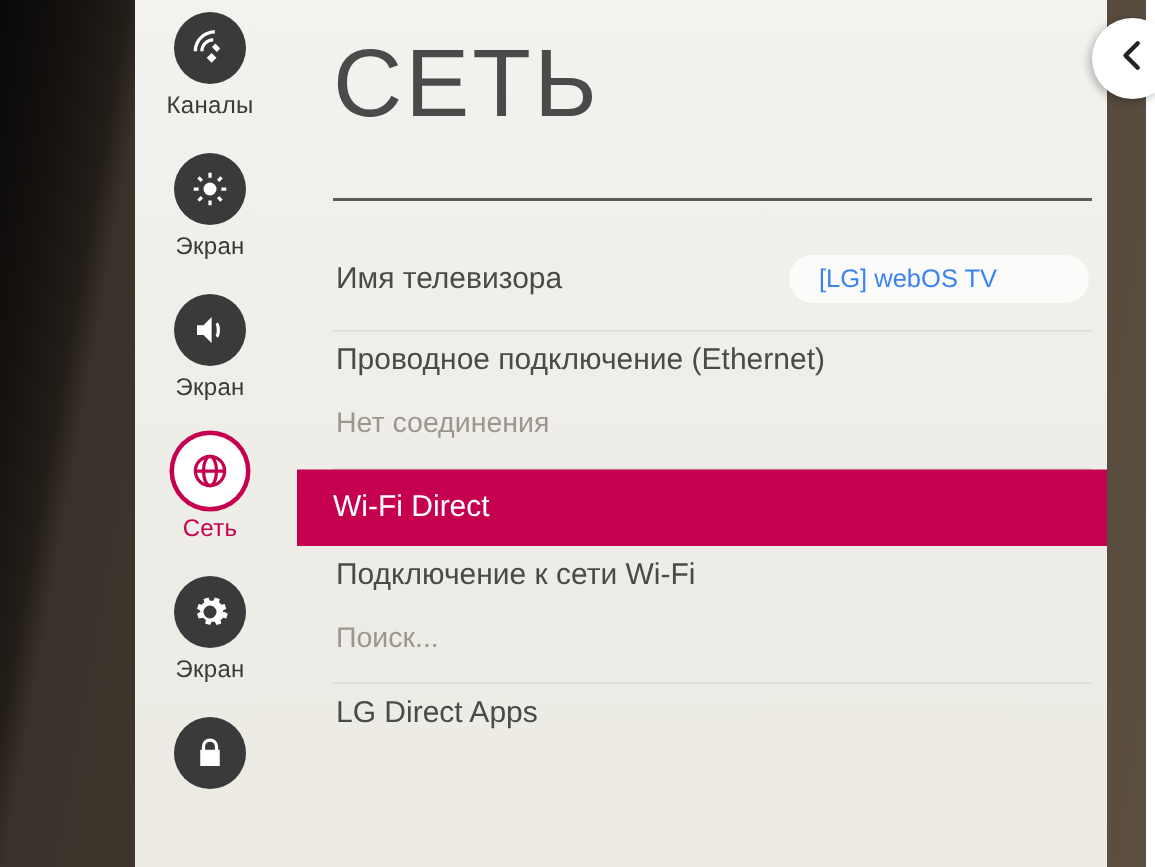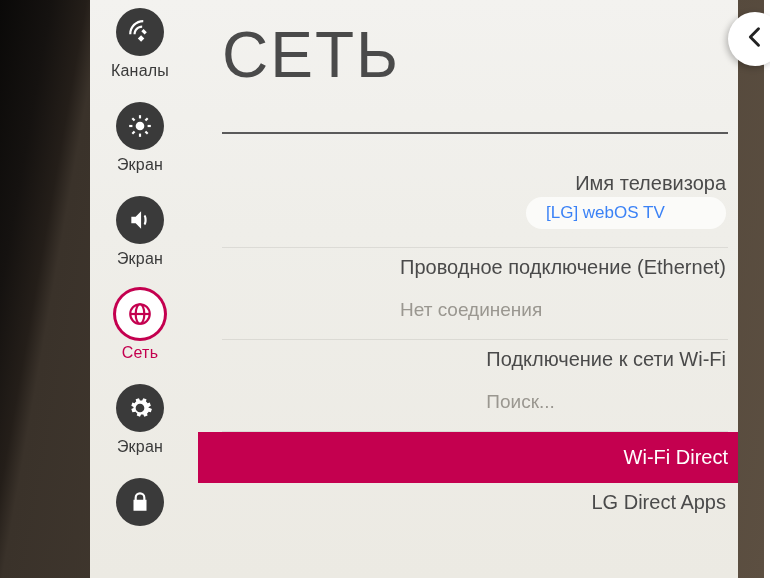--- a/index.html
+++ b/index.html
@@ -47,24 +47,23 @@
   }
   .page-title {
     font-size: 64px; font-weight: 400; color: #4a4a4a;
     letter-spacing: 2px; margin-top: 18px;
   }
   .divider {
     border: none; border-top: 2px solid #5a5a5a;
     margin-top: 40px; margin-bottom: 30px; width: 100%;
   }
   .row {
-    display: flex; align-items: flex-end; padding: 6px 2px 18px 2px;
+    display: flex; align-items: center; padding: 6px 2px 18px 2px;
     border-bottom: 1px solid rgba(0,0,0,0.08);
     cursor: pointer;
-    flex-direction: column;
   }
   .row:last-child { border-bottom: none; }
   .row-text { flex: 1 1 auto; }
   .row-title { font-size: 20px; color: #4a4a4a; line-height: 1.35; }
   .row-sub { font-size: 19px; color: #9a9790; margin-top: 18px; }
   .value-pill {
     background: #fbfbf9; border-radius: 18px; padding: 6px 20px;
     font-size: 17px; color: #3b82f6; min-width: 200px; text-align: left;
     margin-left: 10px;
   }
@@ -174,30 +173,30 @@
       <div class="value-pill">[LG] webOS TV</div>
     </div>
 
     <div class="row">
       <div class="row-text">
         <div class="row-title">Проводное подключение (Ethernet)</div>
         <div class="row-sub">Нет соединения</div>
       </div>
     </div>
 
+    <div class="row selected">
+      <div class="row-text">
+        <div class="row-title">Wi-Fi Direct</div>
+      </div>
+    </div>
+
     <div class="row">
       <div class="row-text">
         <div class="row-title">Подключение к сети Wi-Fi</div>
         <div class="row-sub">Поиск...</div>
-      </div>
-    </div>
-
-    <div class="row selected">
-      <div class="row-text">
-        <div class="row-title">Wi-Fi Direct</div>
       </div>
     </div>
 
     <div class="row">
       <div class="row-text">
         <div class="row-title">LG Direct Apps</div>
       </div>
     </div>
   </main>
 

